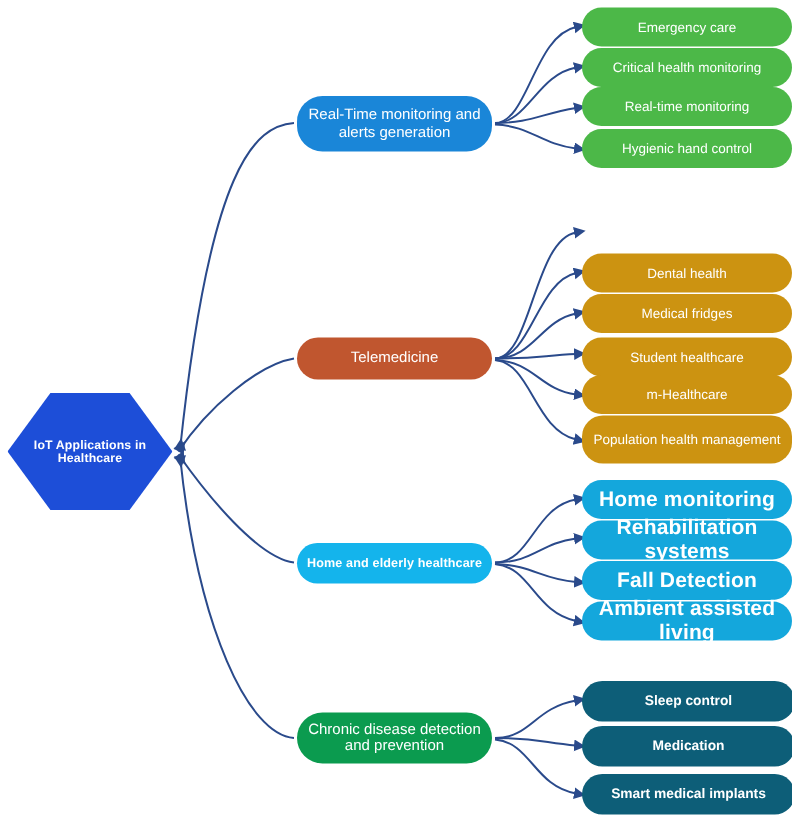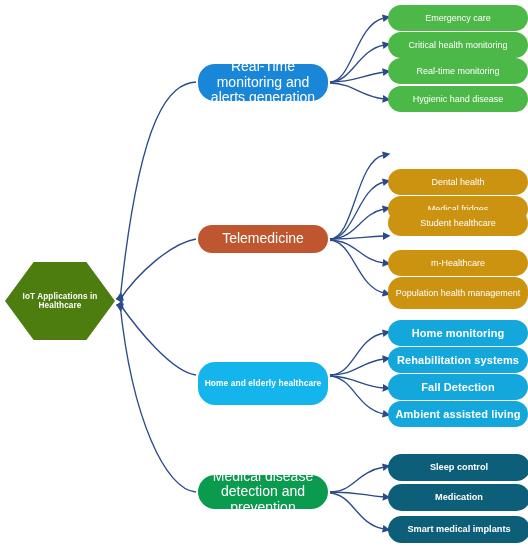--- a/index.html
+++ b/index.html
@@ -5,35 +5,35 @@
   html,body{margin:0;padding:0;background:#ffffff;}
   body{width:528px;height:550px;position:relative;overflow:hidden;
        font-family:"Liberation Sans",sans-serif;-webkit-font-smoothing:antialiased;}
   #canvas{position:absolute;left:0;top:0;width:528px;height:550px;}
   svg.links{position:absolute;left:0;top:0;width:528px;height:550px;overflow:visible;}
 
   .node{position:absolute;box-sizing:border-box;display:flex;align-items:center;
         justify-content:center;text-align:center;color:#ffffff;line-height:1.12;}
 
   .root{width:110px;height:78px;left:5px;top:262px;font-size:8.2px;font-weight:bold;
-        letter-spacing:.1px;background:#4d7c0f;
+        letter-spacing:.1px;background:#1d4ed8;
         clip-path:polygon(26% 0%,74% 0%,100% 50%,74% 100%,26% 100%,0% 50%);}
 
-  .branch{left:198px;border-radius:17px;font-size:14px;}
+  .branch{left:198px;border-radius:17px;font-size:10px;}
   .b1{top:64px;width:130px;height:37px;background:#1A86D8;}
   .b2{top:225px;width:130px;height:28px;background:#C0562F;}
-  .b3{top:362px;width:130px;height:43px;background:#14B4EC;
+  .b3{top:362px;width:130px;height:27px;background:#14B4EC;
       font-size:8.4px;font-weight:bold;letter-spacing:.1px;}
   .b4{top:475px;width:130px;height:34px;background:#0B9B4F;}
 
   .leaf{border-radius:14px;font-size:9px;text-align:center;}
   .lg{background:#4CB848;left:388px;width:140px;height:26px;}
   .la{background:#CC9311;left:388px;width:140px;height:26px;}
   .lc{background:#14A7DC;left:388px;width:140px;height:26px;
-      font-size:11px;font-weight:bold;letter-spacing:.1px;}
+      font-size:14px;font-weight:bold;letter-spacing:.1px;}
   .lt{background:#0D5E78;left:388px;width:142px;height:27px;
       font-size:9.2px;font-weight:bold;}
 
   .inner{padding:0 6px;}
 </style>
 </head>
 <body>
 
 <div id="canvas">
 
@@ -85,43 +85,43 @@
   <div class="node branch b1">
     <span class="inner">Real-Time monitoring and alerts generation</span>
   </div>
   <div class="node branch b2">
     <span class="inner">Telemedicine</span>
   </div>
   <div class="node branch b3">
     <span class="inner">Home and elderly healthcare</span>
   </div>
   <div class="node branch b4">
-    <span class="inner">Medical disease detection and prevention</span>
+    <span class="inner">Chronic disease detection and prevention</span>
   </div>
 
   <div class="node leaf lg" style="top:5px">
     <span class="inner">Emergency care</span>
   </div>
   <div class="node leaf lg" style="top:32px">
     <span class="inner">Critical health monitoring</span>
   </div>
   <div class="node leaf lg" style="top:58px">
     <span class="inner">Real-time monitoring</span>
   </div>
   <div class="node leaf lg" style="top:86px">
-    <span class="inner">Hygienic hand disease</span>
+    <span class="inner">Hygienic hand control</span>
   </div>
 
   <div class="node leaf la" style="top:169px">
     <span class="inner">Dental health</span>
   </div>
   <div class="node leaf la" style="top:196px">
     <span class="inner">Medical fridges</span>
   </div>
-  <div class="node leaf la" style="top:210px">
+  <div class="node leaf la" style="top:225px">
     <span class="inner">Student healthcare</span>
   </div>
   <div class="node leaf la" style="top:250px">
     <span class="inner">m-Healthcare</span>
   </div>
   <div class="node leaf la" style="top:277px;height:32px">
     <span class="inner">Population health management</span>
   </div>
 
   <div class="node leaf lc" style="top:320px">

